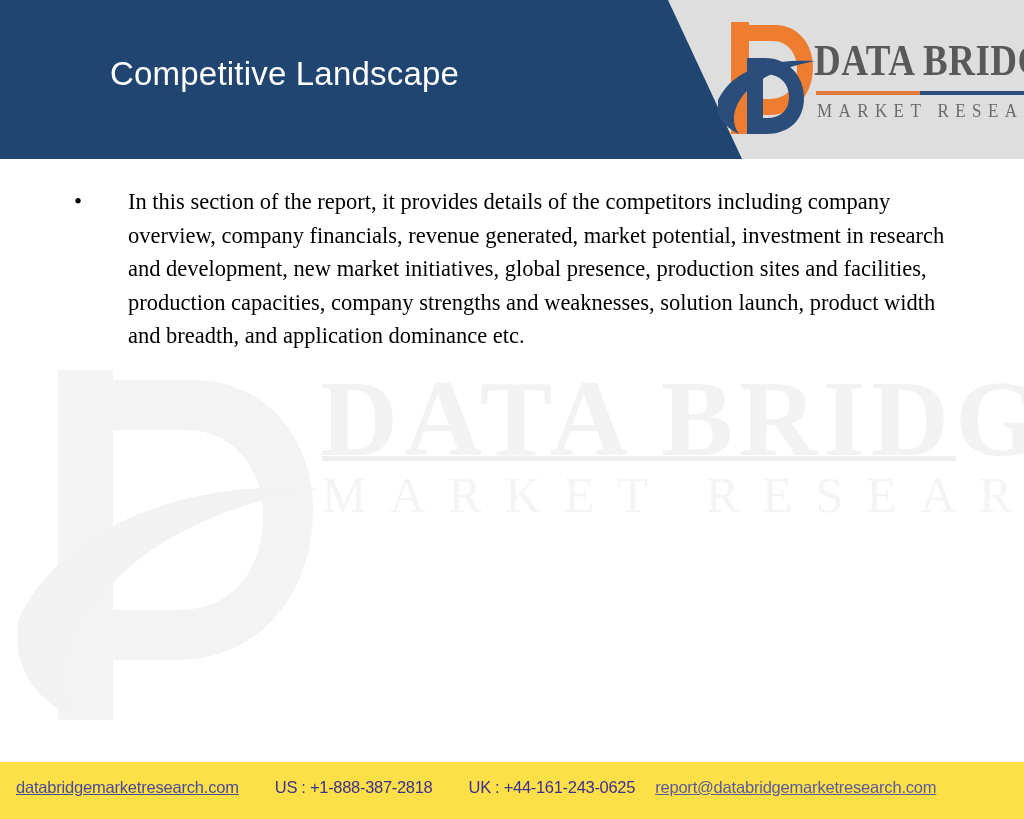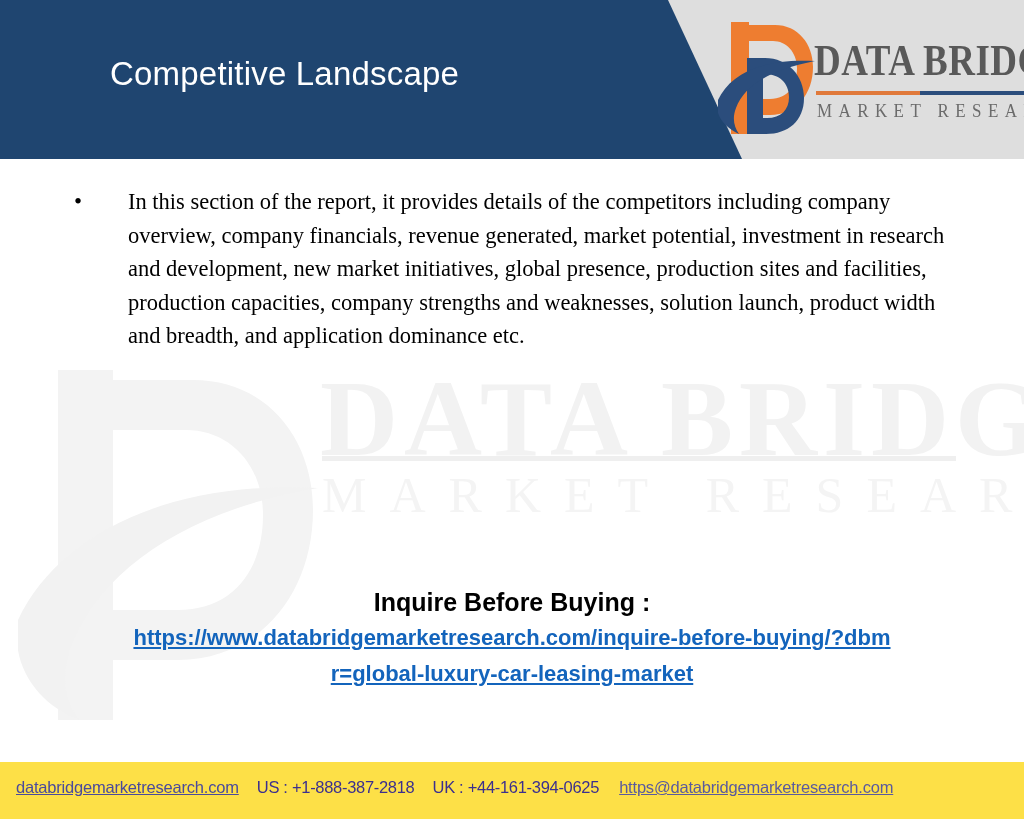--- a/index.html
+++ b/index.html
@@ -193,21 +193,21 @@
     display:flex;
     align-items:baseline;
     justify-content:flex-start;
     padding-left:16px;
     font-family:"Liberation Sans", sans-serif;
     font-size:16.5px;
     color:#35348c;
     white-space:nowrap;
   }
   .footer-site { text-decoration:underline; color:#4a4a9c; letter-spacing:-0.2px; }
-  .footer-phone { margin-left:18px; color:#3b2f8f; letter-spacing:-0.3px; }
+  .footer-phone { margin-left:36px; color:#3b2f8f; letter-spacing:-0.3px; }
   .footer-mail { margin-left:20px; text-decoration:underline; color:#5a5a9e; letter-spacing:-0.2px; }
 </style>
 </head>
 <body>
 
 <div class="watermark">
   <div class="wm-mark">
     <svg viewBox="0 0 300 350" width="300" height="350" aria-hidden="true">
       <path d="M40 0 L95 0 L95 350 L40 350 Z" fill="#f3f3f3"></path>
       <path d="M95 10 L175 10 C250 10 295 70 295 140 C295 225 240 290 160 290 L95 290 Z
@@ -245,27 +245,23 @@
   <div class="logo-sub">MARKET RESEARCH</div>
 </div>
 
 <div class="content">
 
   <div class="bullet-row">
     <span class="bullet-dot">•</span>
     <span class="bullet-text">In this section of the report, it provides details of the competitors including company overview, company financials, revenue generated, market potential, investment in research and development, new market initiatives, global presence, production sites and facilities, production capacities, company strengths and weaknesses, solution launch, product width and breadth, and application dominance etc.</span>
   </div>
 
-  <div class="inquire-block">
-    <div class="inquire-title">Inquire Before Buying :</div>
-    <a class="inquire-link" href="#">https://www.databridgemarketresearch.com/inquire-before-buying/?dbmr=global-luxury-car-leasing-market</a>
-  </div>
 
 </div>
 
 <div class="footer">
   <div class="footer-inner">
     <a class="footer-site" href="#">databridgemarketresearch.com</a>
     <span class="footer-phone">US : +1-888-387-2818</span>
-    <span class="footer-phone">UK : +44-161-394-0625</span>
-    <a class="footer-mail" href="#">https@databridgemarketresearch.com</a>
+    <span class="footer-phone">UK : +44-161-243-0625</span>
+    <a class="footer-mail" href="#">report@databridgemarketresearch.com</a>
   </div>
 </div>
 
 </body></html>

